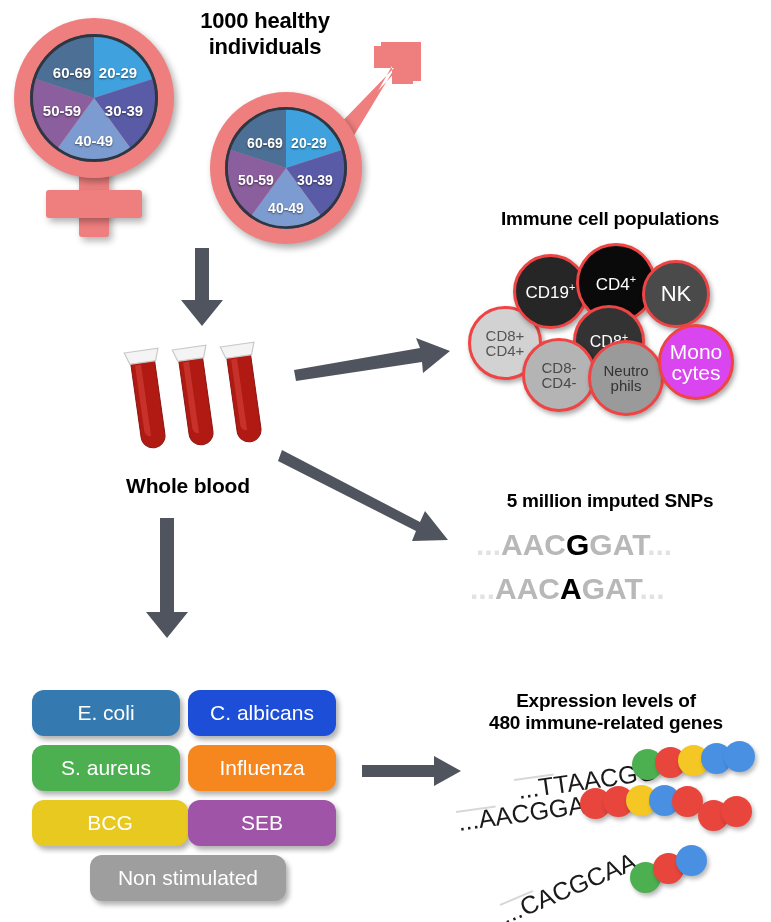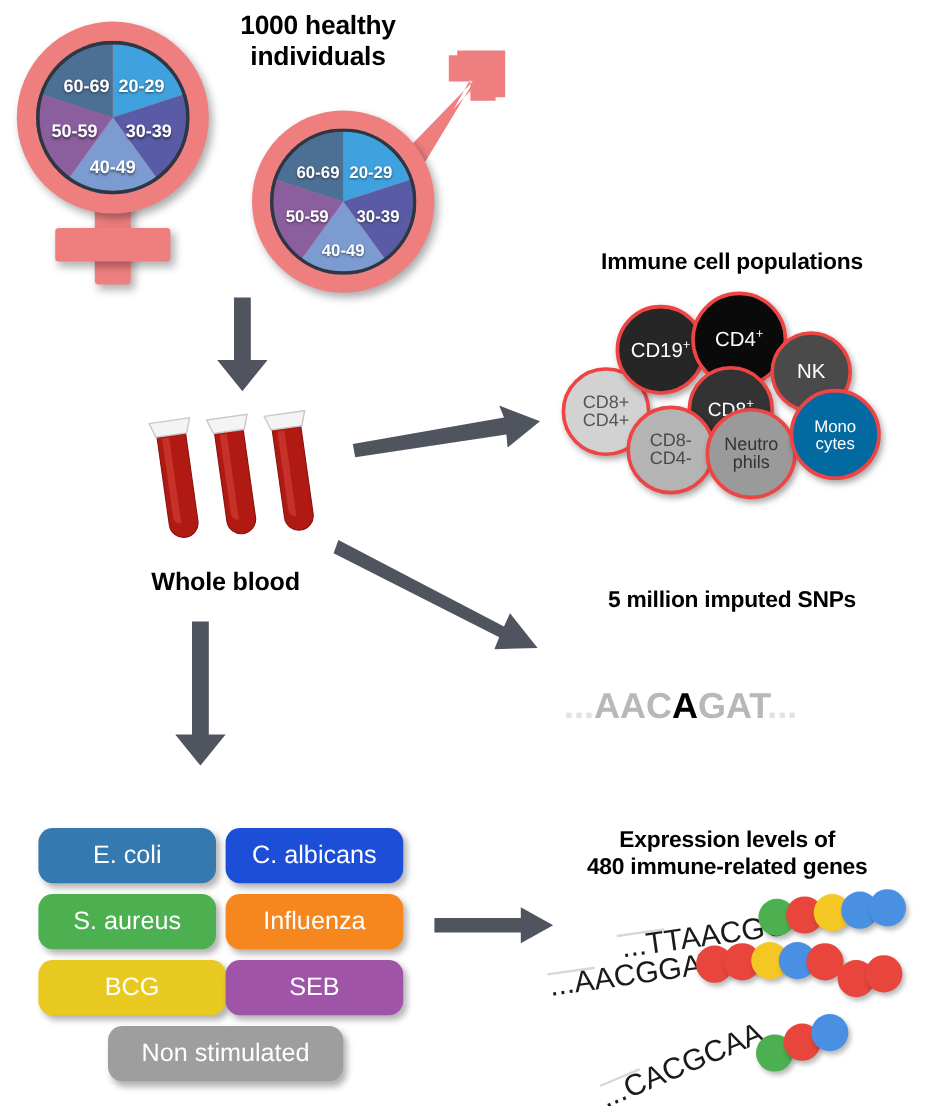--- a/index.html
+++ b/index.html
@@ -257,48 +257,51 @@
     </div>
 
     <div class="cell" style="left:116px; top:3px; width:80px; height:80px; background:#0a0a0a; color:#ffffff; font-size:17px;">
       <div><span>CD4</span><sup style="font-size:11px;">+</sup></div>
     </div>
 
     <div class="cell" style="left:113px; top:65px; width:72px; height:72px; background:#333333; color:#ffffff; font-size:16px;">
       <div><span>CD8</span><sup style="font-size:11px;">+</sup></div>
     </div>
 
-    <div class="cell" style="left:182px; top:36px; width:68px; height:68px; background:#4a4a4a; color:#ffffff; font-size:17px;">
+    <div class="cell" style="left:182px; top:20px; width:68px; height:68px; background:#4a4a4a; color:#ffffff; font-size:22px;">
       <div>NK</div>
     </div>
 
     <div class="cell" style="left:62px; top:98px; width:74px; height:74px; background:#b4b4b4; color:#4a4a4a; font-size:15px;">
       <div>
         <div>CD8-</div>
         <div>CD4-</div>
       </div>
     </div>
 
     <div class="cell" style="left:128px; top:100px; width:76px; height:76px; background:#9a9a9a; color:#333333; font-size:15px;">
       <div>
         <div>Neutro</div>
         <div>phils</div>
       </div>
     </div>
 
-    <div class="cell" style="left:198px; top:84px; width:76px; height:76px; background:#0369a1; color:#ffffff; font-size:14px;">
+    <div class="cell" style="left:198px; top:84px; width:76px; height:76px; background:#d946ef; color:#ffffff; font-size:21px;">
       <div>
         <div>Mono</div>
         <div>cytes</div>
       </div>
     </div>
   </div>
 
   <div class="heading abs" style="left:455px; top:490px; width:310px; font-size:19px;">5 million imputed SNPs</div>
 
+  <div class="snp-row" style="left:476px; top:528px; font-size:30px;">
+    <span class="dimmest">...</span><span class="dim">AAC</span><span class="hit">G</span><span class="dim">GAT</span><span class="dimmest">...</span>
+  </div>
 
   <div class="snp-row" style="left:470px; top:572px; font-size:30px;">
     <span class="dimmest">...</span><span class="dim">AAC</span><span class="hit">A</span><span class="dim">GAT</span><span class="dimmest">...</span>
   </div>
 
   <div class="pill" style="left:32px; top:690px; width:148px; height:46px; background:#3579B1; font-size:21px;">E. coli</div>
   <div class="pill" style="left:188px; top:690px; width:148px; height:46px; background:#1d4ed8; font-size:21px;">C. albicans</div>
 
   <div class="pill" style="left:32px; top:745px; width:148px; height:46px; background:#4CAF50; font-size:21px;">S. aureus</div>
   <div class="pill" style="left:188px; top:745px; width:148px; height:46px; background:#F6871F; font-size:21px;">Influenza</div>

